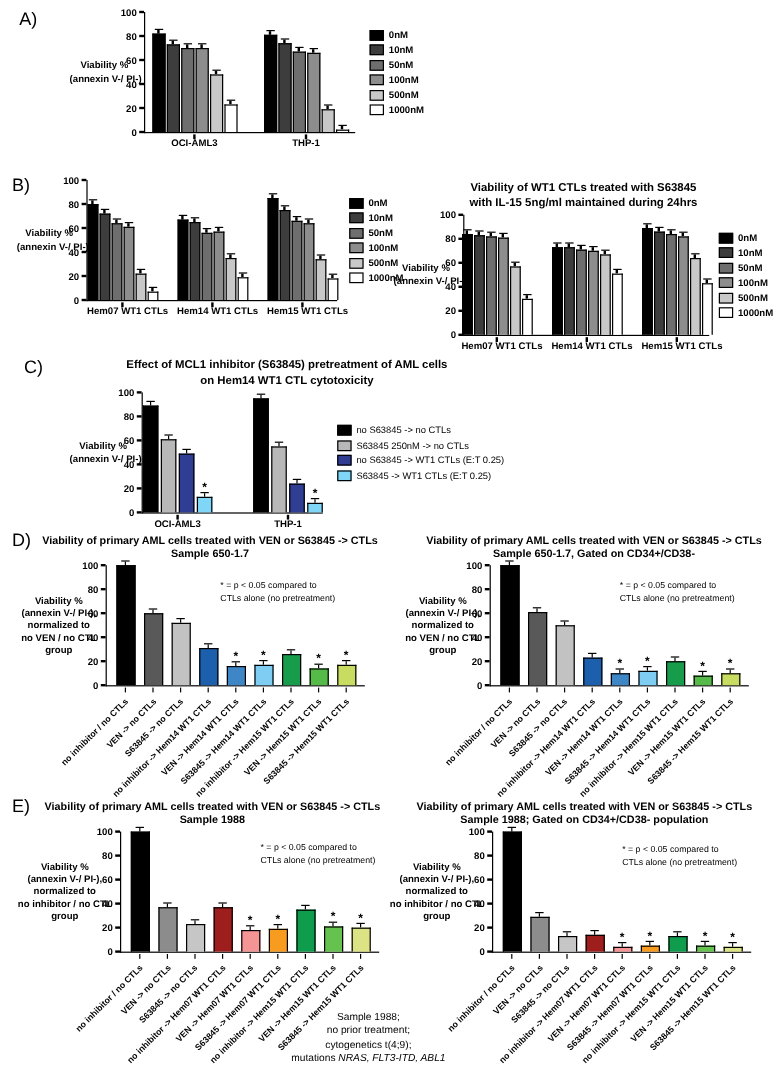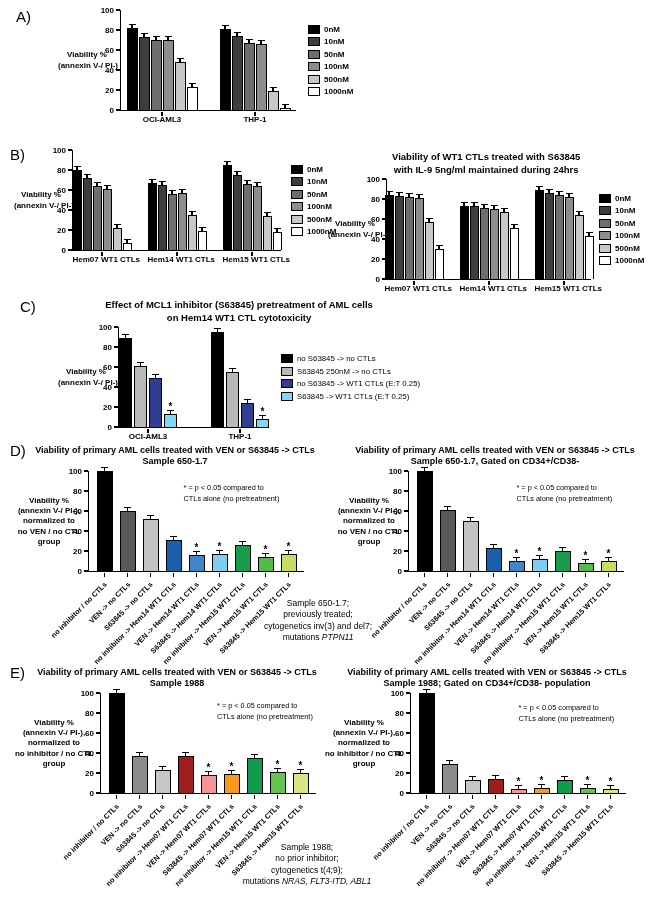--- a/index.html
+++ b/index.html
@@ -321,21 +321,21 @@
           </div>
           <div class="li">
             <span class="sw" style="background: rgb(255, 255, 255);"></span>
             <span class="lt">1000nM</span>
           </div>
         </div>
       </div>
     </div>
   <div class="chart" style="left:328px;top:150px;">
       <div class="ct" style="min-height: 26px; font-size: 9.5px; width: 250px;">Viability of WT1 CTLs treated with S63845
-with IL-9 5ng/ml maintained during 24hrs</div>
+with IL-15 5ng/ml maintained during 24hrs</div>
       <div class="crow">
         <div class="cyl" style="width: 58px;">Viability %
 (annexin V-/ PI-)</div>
         <div class="cplot" style="width: 204px; height: 100px;">
           <div class="ymark" style="top: 99.3px;"></div>
           <div class="ytlab" style="top: 95.5px;">0</div>
           <div class="ymark" style="top: 79.3px;"></div>
           <div class="ytlab" style="top: 75.5px;">20</div>
           <div class="ymark" style="top: 59.3px;"></div>
           <div class="ytlab" style="top: 55.5px;">40</div>
@@ -988,25 +988,19 @@
             <div class="bar" style="height: 4px; background: rgb(220, 227, 133);"></div>
           </div>
           <div class="xt" style="left: 198.8px; top: 102px;"></div>
           <div class="xlab" style="right: 17.5px; top: 109px;">S63845 -&gt; Hem15 WT1 CTLs</div>
           <div class="signote" style="left: 50%; top: 10px;">* = p &lt; 0.05 compared to
 CTLs alone (no pretreatment)</div>
         </div>
       </div>
     </div>
 
-  <div class="note" style="left:236px;top:598px;width:164px;">
-    <div>Sample 650-1.7;</div>
-    <div>previously treated;</div>
-    <div>cytogenetics inv(3) and del7;</div>
-    <div><span>mutations </span><i>PTPN11</i></div>
-  </div>
   <div class="note" style="left:218px;top:842px;width:178px;">
     <div>Sample 1988;</div>
-    <div>no prior inhibitor;</div>
+    <div>no prior treatment;</div>
     <div>cytogenetics t(4;9);</div>
     <div><span>mutations </span><i>NRAS, FLT3-ITD, ABL1</i></div>
   </div>
 </div>
 
 </body></html>

